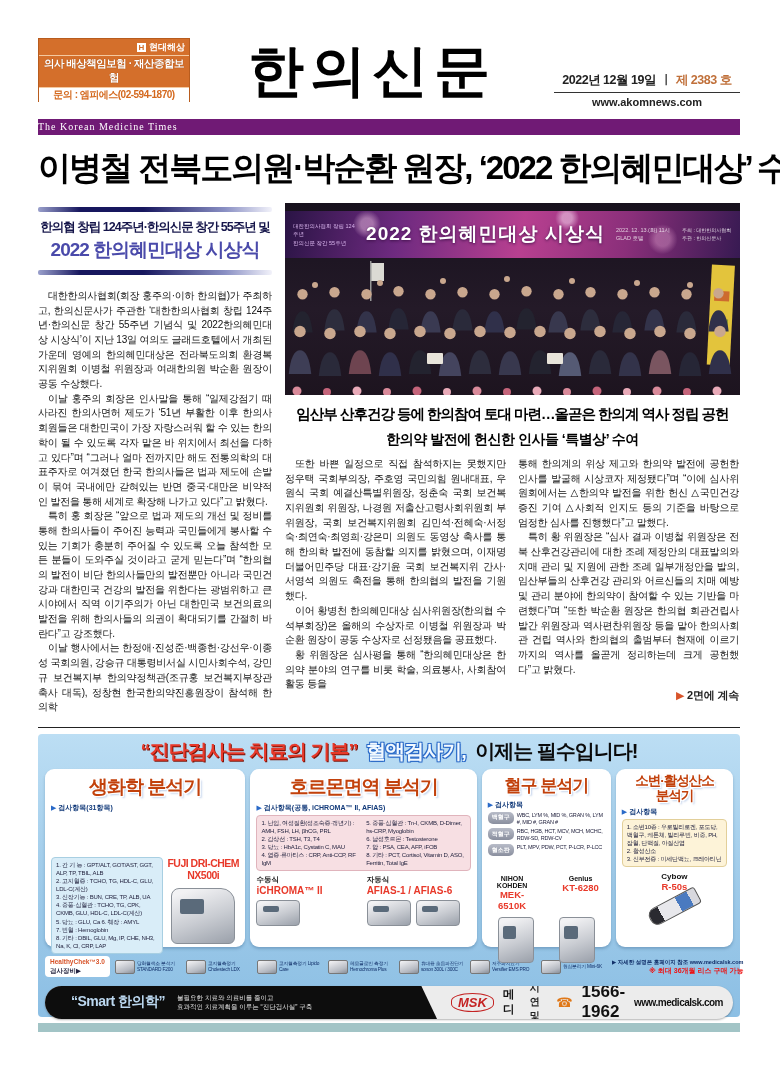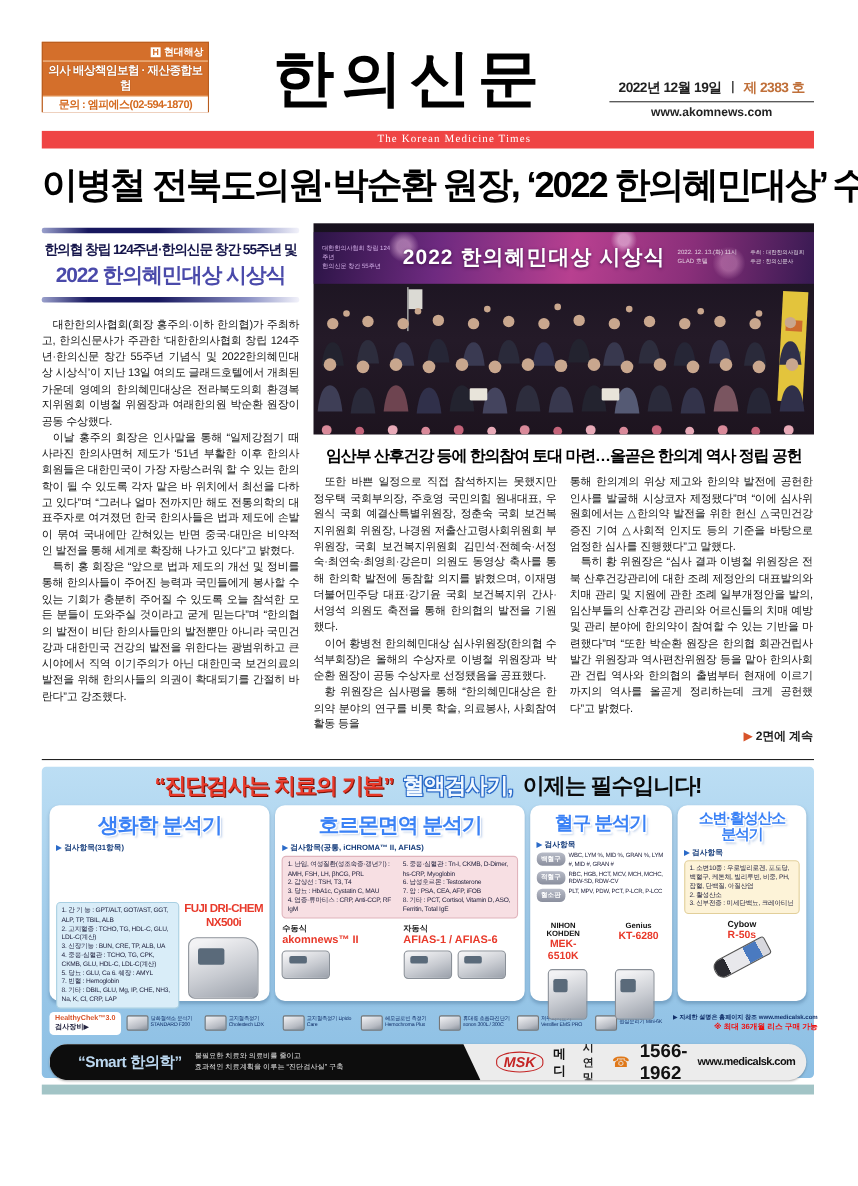--- a/index.html
+++ b/index.html
@@ -14,21 +14,21 @@
   .ins-logo { display:inline-block; width:9px; height:9px; background:#fff; color:#d46f2b; font-size:8px; line-height:9px; text-align:center; font-weight:900; }
   .ins-line1 { color:#fff; font-size:10.5px; text-align:center; padding:1px 2px 2px; border-top:1px solid #f4c9a0; border-bottom:1px solid #f4c9a0; text-shadow:0 0 1px #8a3c08; letter-spacing:-0.5px; }
   .ins-line2 { background:#fff; color:#d4691e; font-size:10px; text-align:center; flex:1; display:flex; align-items:center; justify-content:center; letter-spacing:-0.5px; }
   .paper-title { flex:1; text-align:center; font-size:56px; font-weight:900; letter-spacing:6px; color:#000; line-height:66px; font-family:"Liberation Sans","DejaVu Sans",sans-serif; }
   .issue-info { width:186px; padding-top:34px; text-align:center; }
   .date-line { font-size:12.5px; font-weight:bold; color:#222; border-bottom:1.5px solid #333; padding-bottom:3px; letter-spacing:-0.5px; white-space:nowrap; }
   .date-line .sep { margin:0 4px; color:#444; }
   .issue-no { color:#c0703a; }
   .website { font-size:11px; color:#222; padding-top:3px; font-weight:bold; }
 
-  .tagline-bar { margin-top:9px; height:16px; background:#ef4444; color:#fff; text-align:center; font-size:10px; line-height:16px; font-family:"Liberation Serif","DejaVu Serif",serif; letter-spacing:1px;padding-left:48px; }
+  .tagline-bar { margin-top:9px; height:16px; background:#701a75; color:#fff; text-align:left; font-size:10px; line-height:16px; font-family:"Liberation Serif","DejaVu Serif",serif; letter-spacing:1px; }
 
   
   .headline { margin-top:14px; text-align:center; font-size:33px; font-weight:900; letter-spacing:-2px; color:#000; line-height:1.15; white-space:nowrap; }
 
   
   .main { display:flex; gap:13px; margin-top:16px; }
   .left-col { width:234px; }
   .right-area { width:455px; }
 
   .event-box { padding:4px 0 6px; margin-bottom:8px; }
@@ -69,21 +69,21 @@
   
   .ad-block { margin-top:6px; height:283px; background:linear-gradient(180deg,#bcdef4 0%,#9ecae9 55%,#8cbfe4 100%); border-radius:4px; padding:4px 7px; position:relative; }
   .ad-head { text-align:center; font-weight:900; font-size:20px; letter-spacing:-1px; white-space:nowrap; }
   .ad-head .h-red { color:#e8392a; text-shadow:1px 1px 0 #7a1408; }
   .ad-head .h-blue { color:#f2f9ff; text-shadow:0 0 2px #2a6ac8,1px 1px 0 #2a6ac8,-1px -1px 0 #2a6ac8,1px -1px 0 #2a6ac8,-1px 1px 0 #2a6ac8; margin-left:4px; }
   .ad-head .h-black { color:#0a0a0a; margin-left:5px; }
 
   .panels { display:flex; gap:5px; margin-top:4px; height:178px; }
   .panel { background:#fff; border-radius:9px; padding:5px 6px; box-shadow:0 2px 3px rgba(20,60,100,.25); position:relative; }
   .p1 { width:202px; } .p2 { width:228px; } .p3 { width:130px; } .p4 { width:118px; }
-  .panel-title { text-align:center; font-weight:900; color:#3b82f6; letter-spacing:-1px; text-shadow:1px 1px 0 #fff,-1px -1px 0 #fff,1px -1px 0 #fff,-1px 1px 0 #fff,2px 2px 2px rgba(61,111,192,.35); }
+  .panel-title { text-align:center; font-weight:900; color:#c2410c; letter-spacing:-1px; text-shadow:1px 1px 0 #fff,-1px -1px 0 #fff,1px -1px 0 #fff,-1px 1px 0 #fff,2px 2px 2px rgba(61,111,192,.35); }
   .p1 .panel-title,.p2 .panel-title { font-size:19px; }
   .p3 .panel-title { font-size:17px; }
   .p4 .panel-title { font-size:13.5px; line-height:1.1;text-align:center; }
   .panel-sub { font-size:7px; font-weight:bold; color:#123a7a; margin:3px 0 2px; }
   .panel-sub .tri { color:#2a6ac8; }
   .ad-li, .ad-li2 { font-size:6px; color:#23233f; line-height:1.35; letter-spacing:-0.2px; }
   .listbox { background:#d9edf8; border:1px solid #a8cfe2; border-radius:4px; padding:3px 4px; }
   .p1-flex { display:flex; gap:4px;margin-top:44px; }
   .p1-flex .listbox { width:112px; }
   .p1-right { flex:1; text-align:center; }
@@ -171,20 +171,21 @@
       <aside class="event-box">
         <div class="grad-bar"></div>
         <div class="eb-line1">한의협 창립 124주년·한의신문 창간 55주년 및</div>
         <div class="eb-line2">2022 한의혜민대상 시상식</div>
         <div class="grad-bar"></div>
       </aside>
       <div class="col">
           <p class="indent">대한한의사협회(회장 홍주의·이하 한의협)가 주최하고, 한의신문사가 주관한 ‘대한한의사협회 창립 124주년·한의신문 창간 55주년 기념식 및 2022한의혜민대상 시상식’이 지난 13일 여의도 글래드호텔에서 개최된 가운데 영예의 한의혜민대상은 전라북도의회 환경복지위원회 이병철 위원장과 여래한의원 박순환 원장이 공동 수상했다.</p>
           <p class="indent">이날 홍주의 회장은 인사말을 통해 “일제강점기 때 사라진 한의사면허 제도가 ‘51년 부활한 이후 한의사 회원들은 대한민국이 가장 자랑스러워 할 수 있는 한의학이 될 수 있도록 각자 맡은 바 위치에서 최선을 다하고 있다”며 “그러나 얼마 전까지만 해도 전통의학의 대표주자로 여겨졌던 한국 한의사들은 법과 제도에 손발이 묶여 국내에만 갇혀있는 반면 중국·대만은 비약적인 발전을 통해 세계로 확장해 나가고 있다”고 밝혔다.</p>
           <p class="indent">특히 홍 회장은 “앞으로 법과 제도의 개선 및 정비를 통해 한의사들이 주어진 능력과 국민들에게 봉사할 수 있는 기회가 충분히 주어질 수 있도록 오늘 참석한 모든 분들이 도와주실 것이라고 굳게 믿는다”며 “한의협의 발전이 비단 한의사들만의 발전뿐만 아니라 국민건강과 대한민국 건강의 발전을 위한다는 광범위하고 큰 시야에서 직역 이기주의가 아닌 대한민국 보건의료의 발전을 위해 한의사들의 의권이 확대되기를 간절히 바란다”고 강조했다.</p>
+          <p class="indent">이날 행사에서는 한정애·진성준·백종헌·강선우·이종성 국회의원, 강승규 대통령비서실 시민사회수석, 강민규 보건복지부 한의약정책관(조규홍 보건복지부장관 축사 대독), 정창현 한국한의약진흥원장이 참석해 한의학</p>
         </div>
     </div>
 
     <div class="right-area">
       <figure class="photo">
         <div class="photo-banner">
           <div class="pb-left">
             <div>대한한의사협회 창립 124주년</div>
             <div>한의신문 창간 55주년</div>
           </div>
@@ -271,20 +272,21 @@
               <circle cx="342" cy="131" r="4" fill="#e8aab8"></circle>
             <circle cx="372" cy="130" r="4.5" fill="#d98a9a"></circle>
               <circle cx="402" cy="131" r="4" fill="#c4647a"></circle>
             <circle cx="432" cy="130" r="4.5" fill="#e8aab8"></circle>
           </g>
         </svg>
       </figure>
 
       <div class="caption">
         <div class="c1">임산부 산후건강 등에 한의참여 토대 마련…올곧은 한의계 역사 정립 공헌</div>
+        <div class="c2">한의약 발전에 헌신한 인사들 ‘특별상’ 수여</div>
       </div>
 
       <div class="cols2">
         <div class="col">
             <p class="indent">또한 바쁜 일정으로 직접 참석하지는 못했지만 정우택 국회부의장, 주호영 국민의힘 원내대표, 우원식 국회 예결산특별위원장, 정춘숙 국회 보건복지위원회 위원장, 나경원 저출산고령사회위원회 부위원장, 국회 보건복지위원회 김민석·전혜숙·서정숙·최연숙·최영희·강은미 의원도 동영상 축사를 통해 한의학 발전에 동참할 의지를 밝혔으며, 이재명 더불어민주당 대표·강기윤 국회 보건복지위 간사·서영석 의원도 축전을 통해 한의협의 발전을 기원했다.</p>
             <p class="indent">이어 황병천 한의혜민대상 심사위원장(한의협 수석부회장)은 올해의 수상자로 이병철 위원장과 박순환 원장이 공동 수상자로 선정됐음을 공표했다.</p>
             <p class="indent">황 위원장은 심사평을 통해 “한의혜민대상은 한의약 분야의 연구를 비롯 학술, 의료봉사, 사회참여 활동 등을</p>
           </div>
         <div class="col">
           <div>
@@ -341,21 +343,21 @@
           <div>
               <div class="ad-li2">5. 중풍·심혈관 : Tn-I, CKMB, D-Dimer, hs-CRP, Myoglobin</div>
               <div class="ad-li2">6. 남성호르몬 : Testosterone</div>
               <div class="ad-li2">7. 암 : PSA, CEA, AFP, iFOB</div>
               <div class="ad-li2">8. 기타 : PCT, Cortisol, Vitamin D, ASO, Ferritin, Total IgE</div>
             </div>
         </div>
         <div class="p2-bottom">
           <div class="p2-grp">
             <div class="p2-lbl">수동식</div>
-            <div class="product-red p2-prod">akomnews™ II</div>
+            <div class="product-red p2-prod">iCHROMA™ II</div>
             <div class="dev dev-s"></div>
           </div>
           <div class="p2-grp">
             <div class="p2-lbl">자동식</div>
             <div class="product-red p2-prod">AFIAS-1  /  AFIAS-6</div>
             <div class="p2-devrow">
               <div class="dev dev-s"></div>
               <div class="dev dev-s"></div>
             </div>
           </div>

